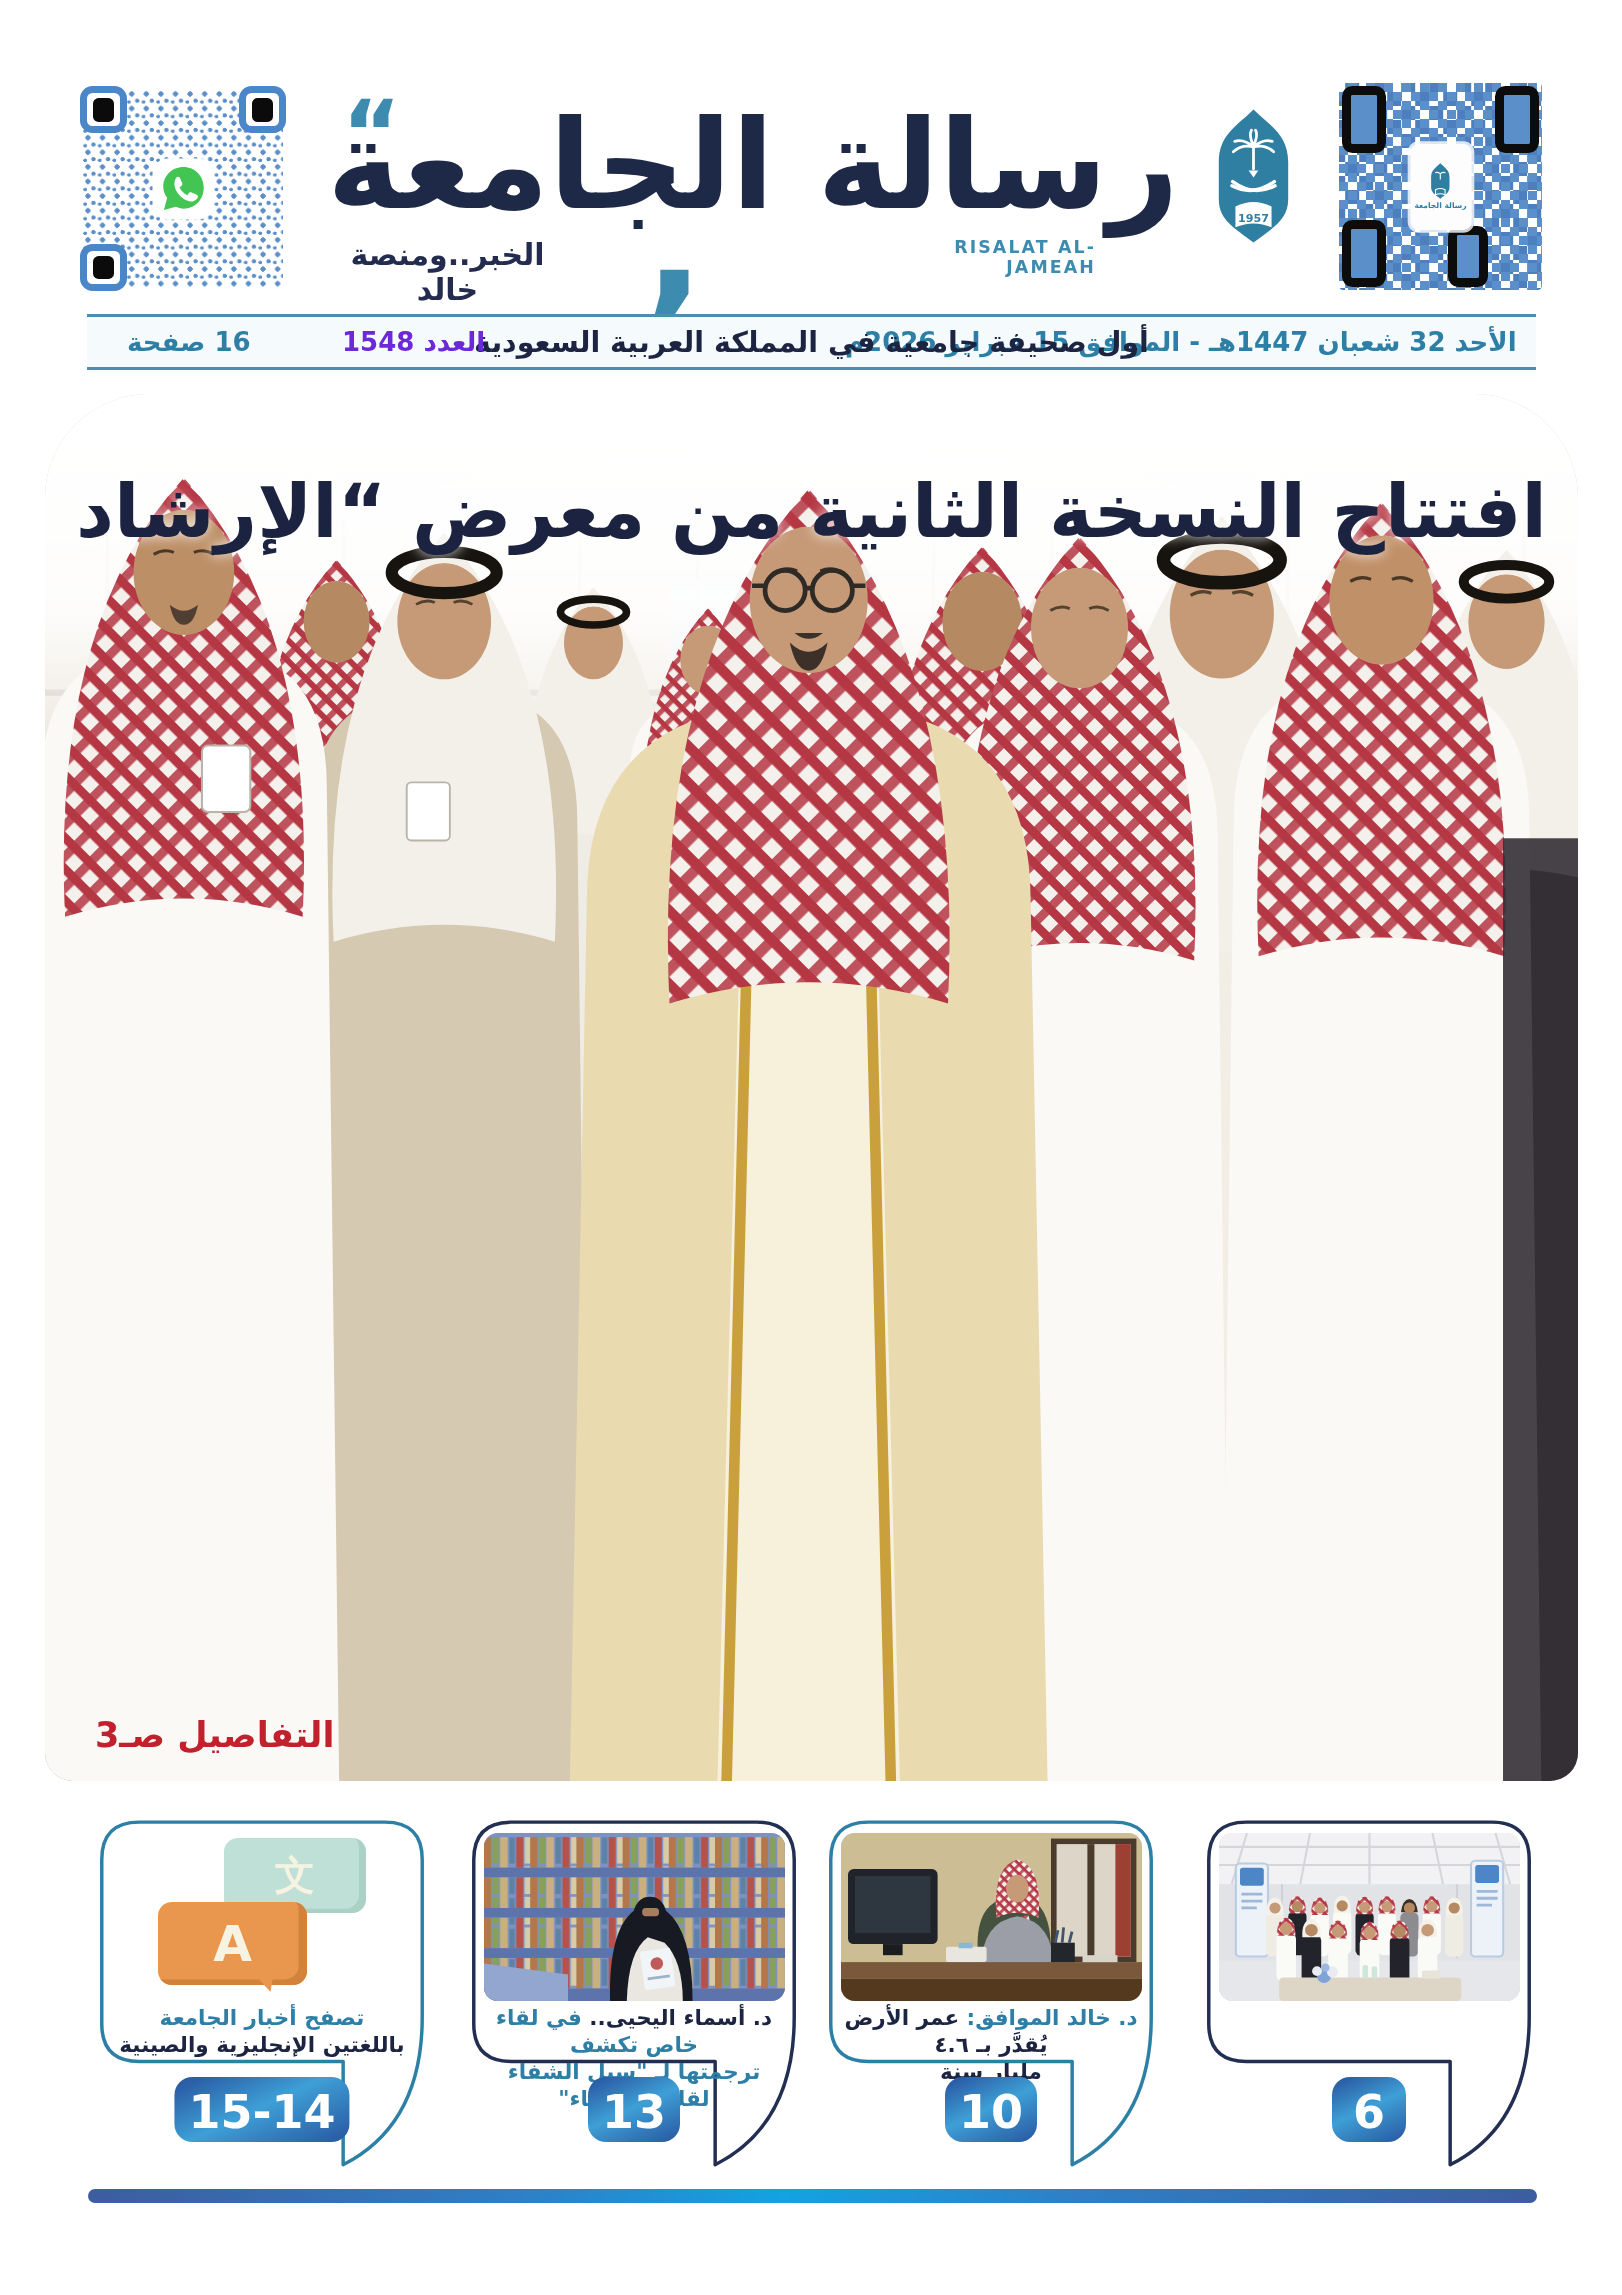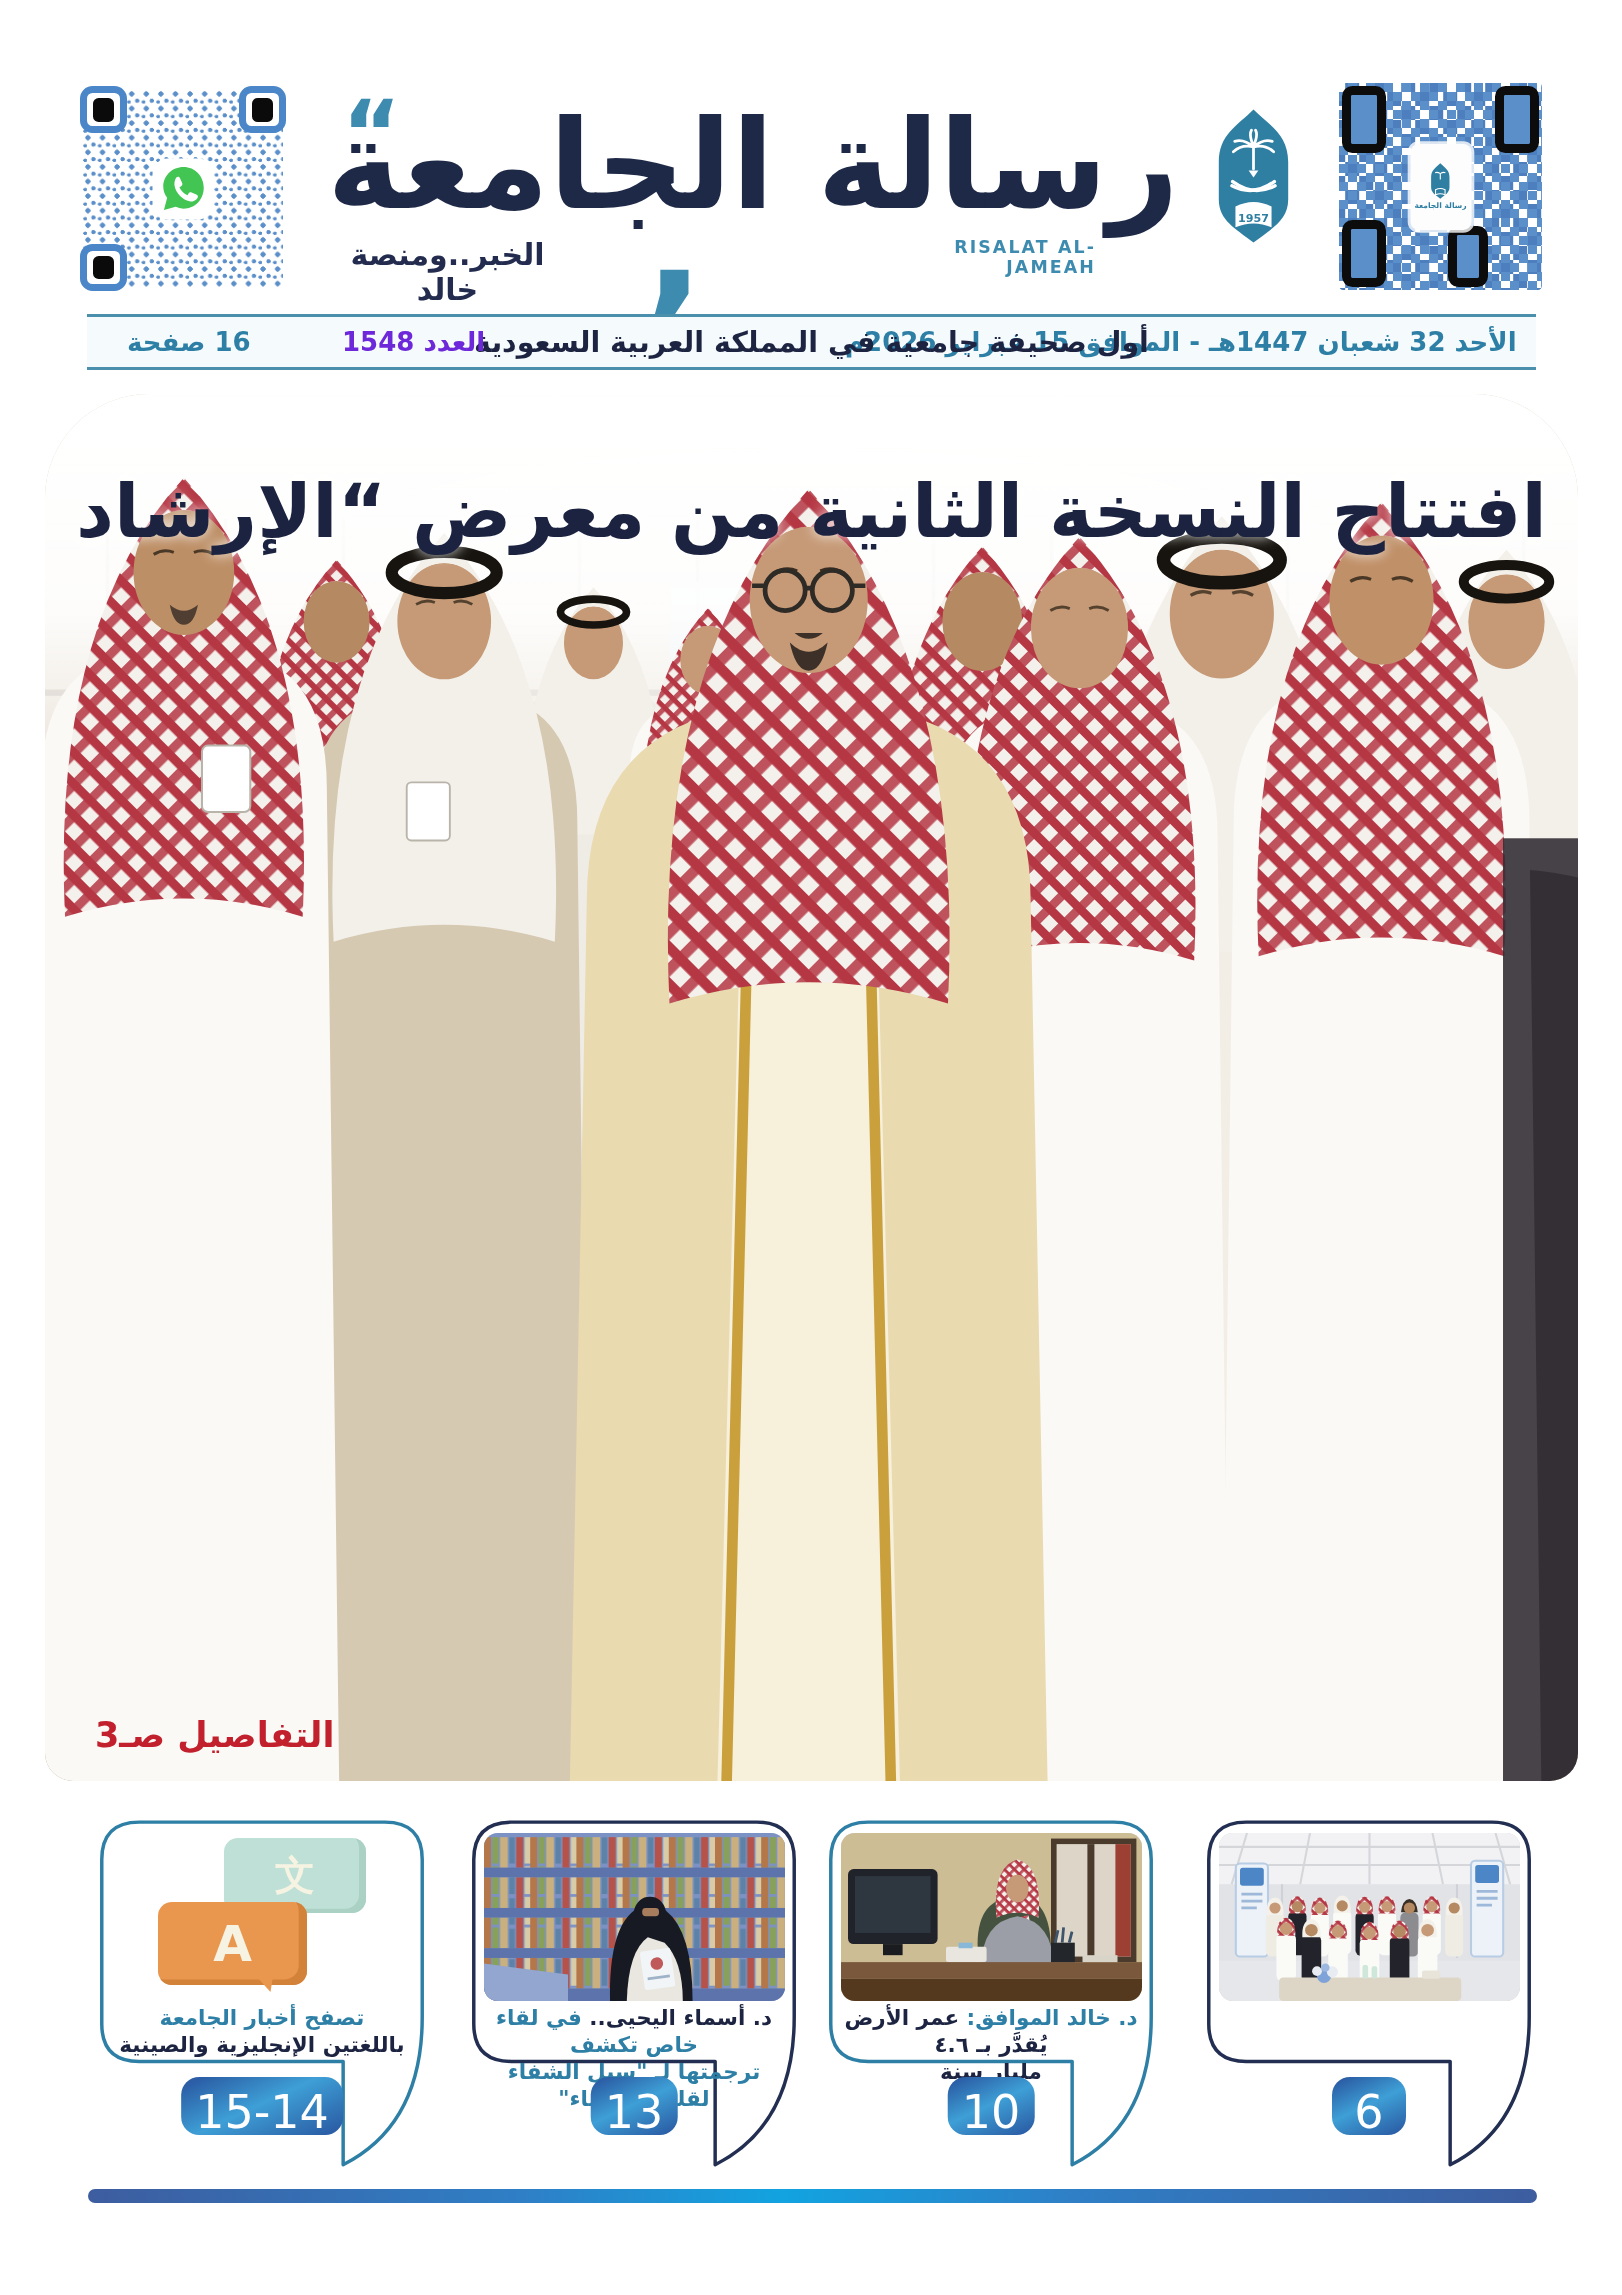--- a/index.html
+++ b/index.html
@@ -69,24 +69,24 @@
   .card .bubble{position:absolute;left:0;top:0;width:326px;height:351px}
   .bubble path{fill:#ffffff;stroke-width:5;stroke-linejoin:round}
   .t-teal .bubble path{stroke:#2e7fa6}
   .t-navy .bubble path{stroke:#232f52}
   .card-photo{position:absolute;left:12.5px;top:14px;width:301px;height:168px;border-radius:14px;
               overflow:hidden;background:#ccc}
   .card-photo svg{width:100%;height:100%;display:block}
   .card-caption{position:absolute;left:7px;top:185px;width:312px;text-align:center;
                 font-size:21.5px;font-weight:bold;line-height:27px}
   .teal{color:#2e7fa6}.navy{color:#1c2442}
-  .page-badge{position:absolute;left:50%;top:258px;transform:translateX(-50%);min-width:74px;height:58px;
+  .page-badge{position:absolute;left:50%;top:258px;transform:translateX(-50%);min-width:74px;height:65px;
     padding:0 14px;border-radius:18px;direction:ltr;text-align:center;
     background:linear-gradient(155deg,#2b5ea6 8%,#3e9fd6 48%,#2b5ea6 94%);
-    color:#fff;font-size:46px;font-weight:normal;line-height:71px;white-space:nowrap}
+    color:#fff;font-size:46px;font-weight:bold;line-height:71px;white-space:nowrap}
 
   
   .tr-icon{position:absolute;left:59px;top:19.4px;width:208px;height:161px}
   .bub{position:absolute;border-radius:14px;display:flex;align-items:center;justify-content:center}
   .bub-cn{left:66px;top:0;width:142px;height:75px;background:#bfe0d6;box-shadow:inset -7px -4.2px 0 #abd1c4;
           color:#f7f3e2;font-size:40px;font-weight:bold}
   .bub-cn::after{content:"";position:absolute;left:15.3px;bottom:-14px;border:9.7px solid transparent;
           border-top:15.3px solid #abd1c4;transform:skewX(-18deg)}
   .bub-a{left:0;top:64px;width:149px;height:83px;background:#e9964f;box-shadow:inset -8.3px -5.6px 0 #d3823a;
           color:#f7f3e2;font-size:50px;font-weight:bold}

